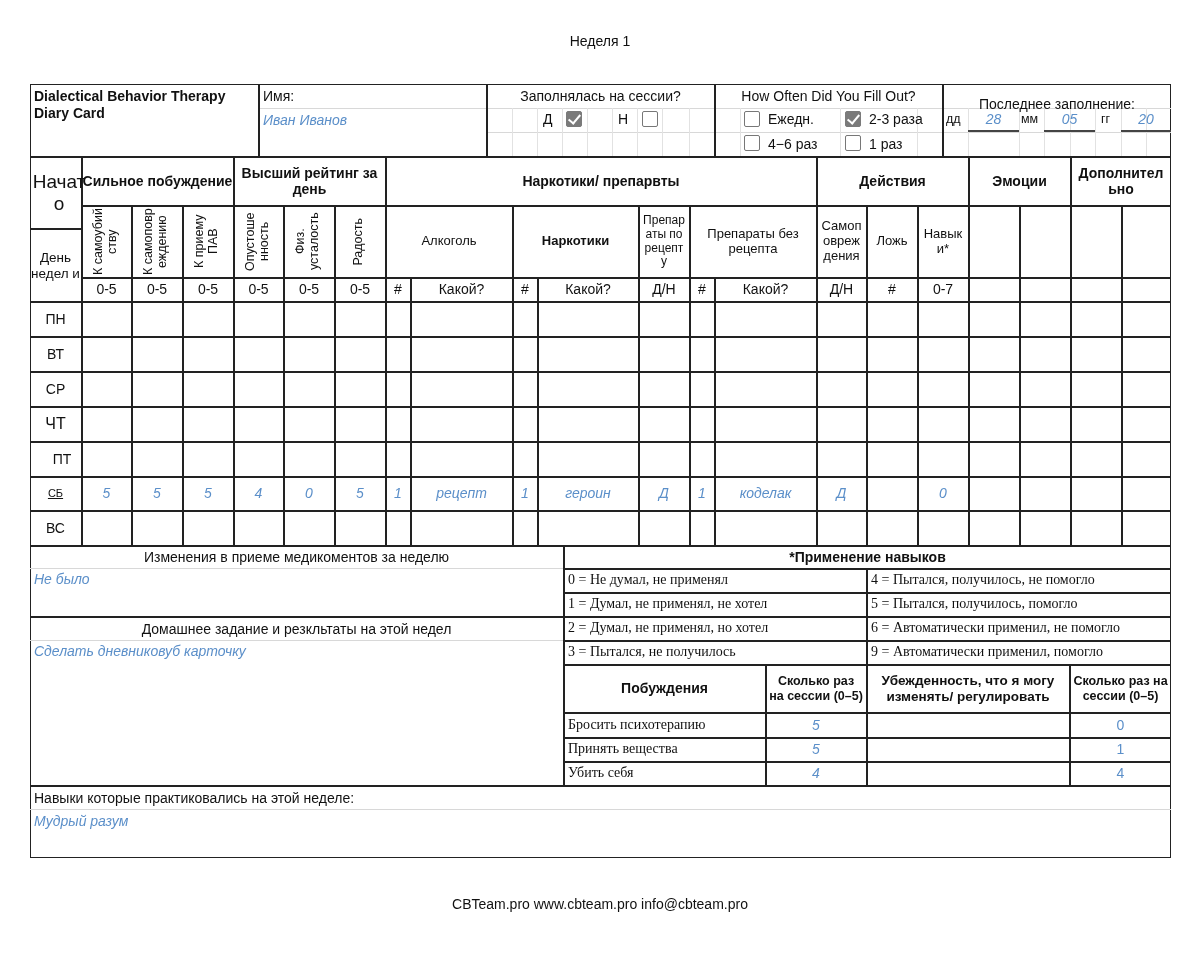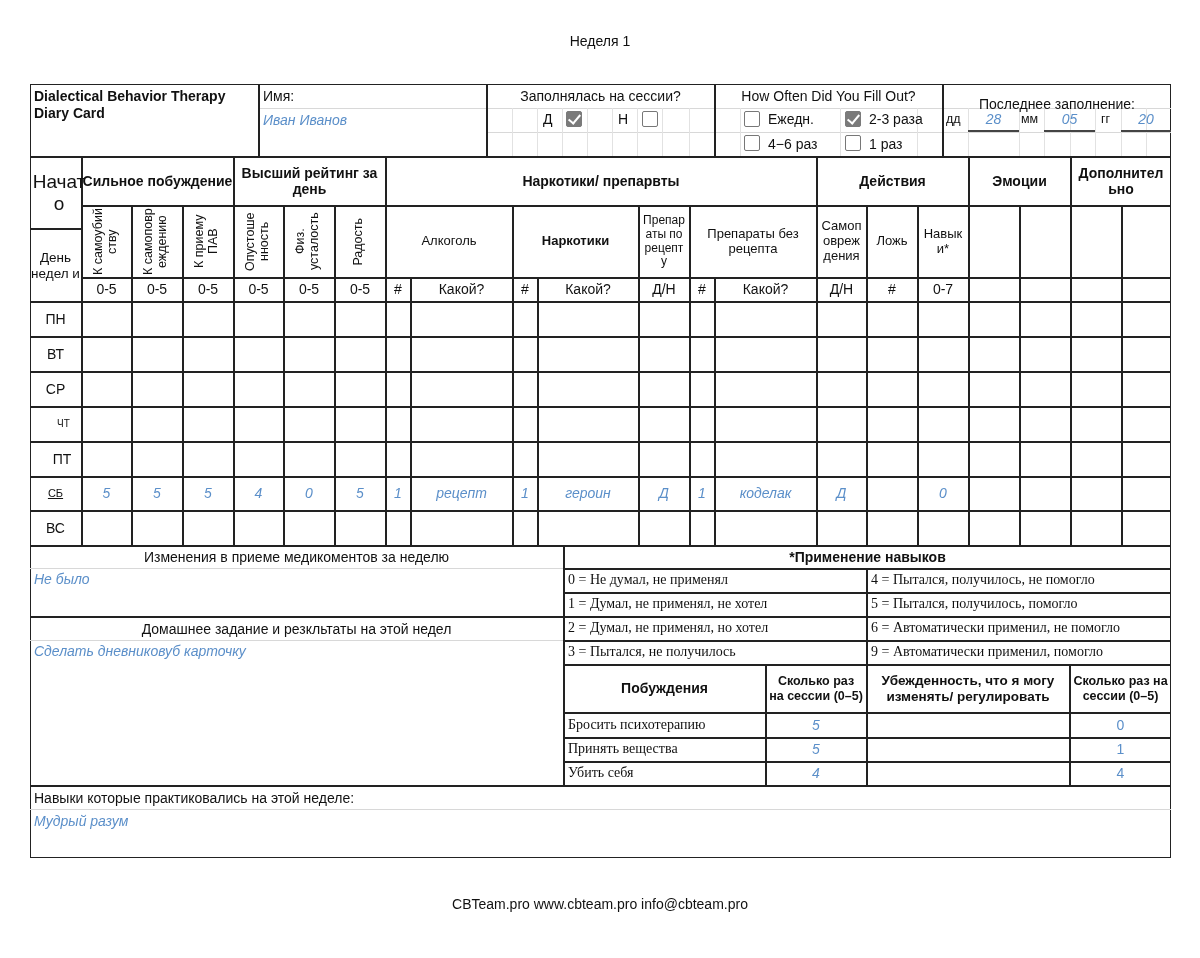--- a/index.html
+++ b/index.html
@@ -172,21 +172,21 @@
 <div class="cell" style="left:639px;top:278px;width:50px;height:23px;font-size:14px;">Д/Н</div>
 <div class="cell" style="left:690px;top:278px;width:24px;height:23px;font-size:14px;">#</div>
 <div class="cell" style="left:715px;top:278px;width:101px;height:23px;font-size:14px;">Какой?</div>
 <div class="cell" style="left:817px;top:278px;width:49px;height:23px;font-size:14px;">Д/Н</div>
 <div class="cell" style="left:867px;top:278px;width:50px;height:23px;font-size:14px;">#</div>
 <div class="cell" style="left:918px;top:278px;width:50px;height:23px;font-size:14px;">0-7</div>
 
 <div class="cell" style="left:30px;top:302px;width:51px;height:34px;font-size:14px;">ПН</div>
 <div class="cell" style="left:30px;top:337px;width:51px;height:34px;font-size:14px;">ВТ</div>
 <div class="cell" style="left:30px;top:372px;width:51px;height:34px;font-size:14px;">СР</div>
-<div class="cell" style="left:30px;top:407px;width:51px;height:34px;font-size:10px;margin-left:8px;">ЧТ</div>
+<div class="cell" style="left:30px;top:407px;width:51px;height:34px;font-size:16px;">ЧТ</div>
 <div class="cell" style="left:30px;top:442px;width:40px;height:34px;font-size:14px;margin-left:12px;">ПТ</div>
 <div class="cell" style="left:30px;top:477px;width:51px;height:33px;font-size:11px;text-decoration:underline;">СБ</div>
 <div class="cell" style="left:30px;top:511px;width:51px;height:34px;font-size:14px;">ВС</div>
 
 <div class="cell hand" style="left:82px;top:477px;width:49px;height:33px;">5</div>
 <div class="cell hand" style="left:132px;top:477px;width:50px;height:33px;">5</div>
 <div class="cell hand" style="left:183px;top:477px;width:50px;height:33px;">5</div>
 <div class="cell hand" style="left:234px;top:477px;width:49px;height:33px;">4</div>
 <div class="cell hand" style="left:284px;top:477px;width:50px;height:33px;">0</div>
 <div class="cell hand" style="left:335px;top:477px;width:50px;height:33px;">5</div>

